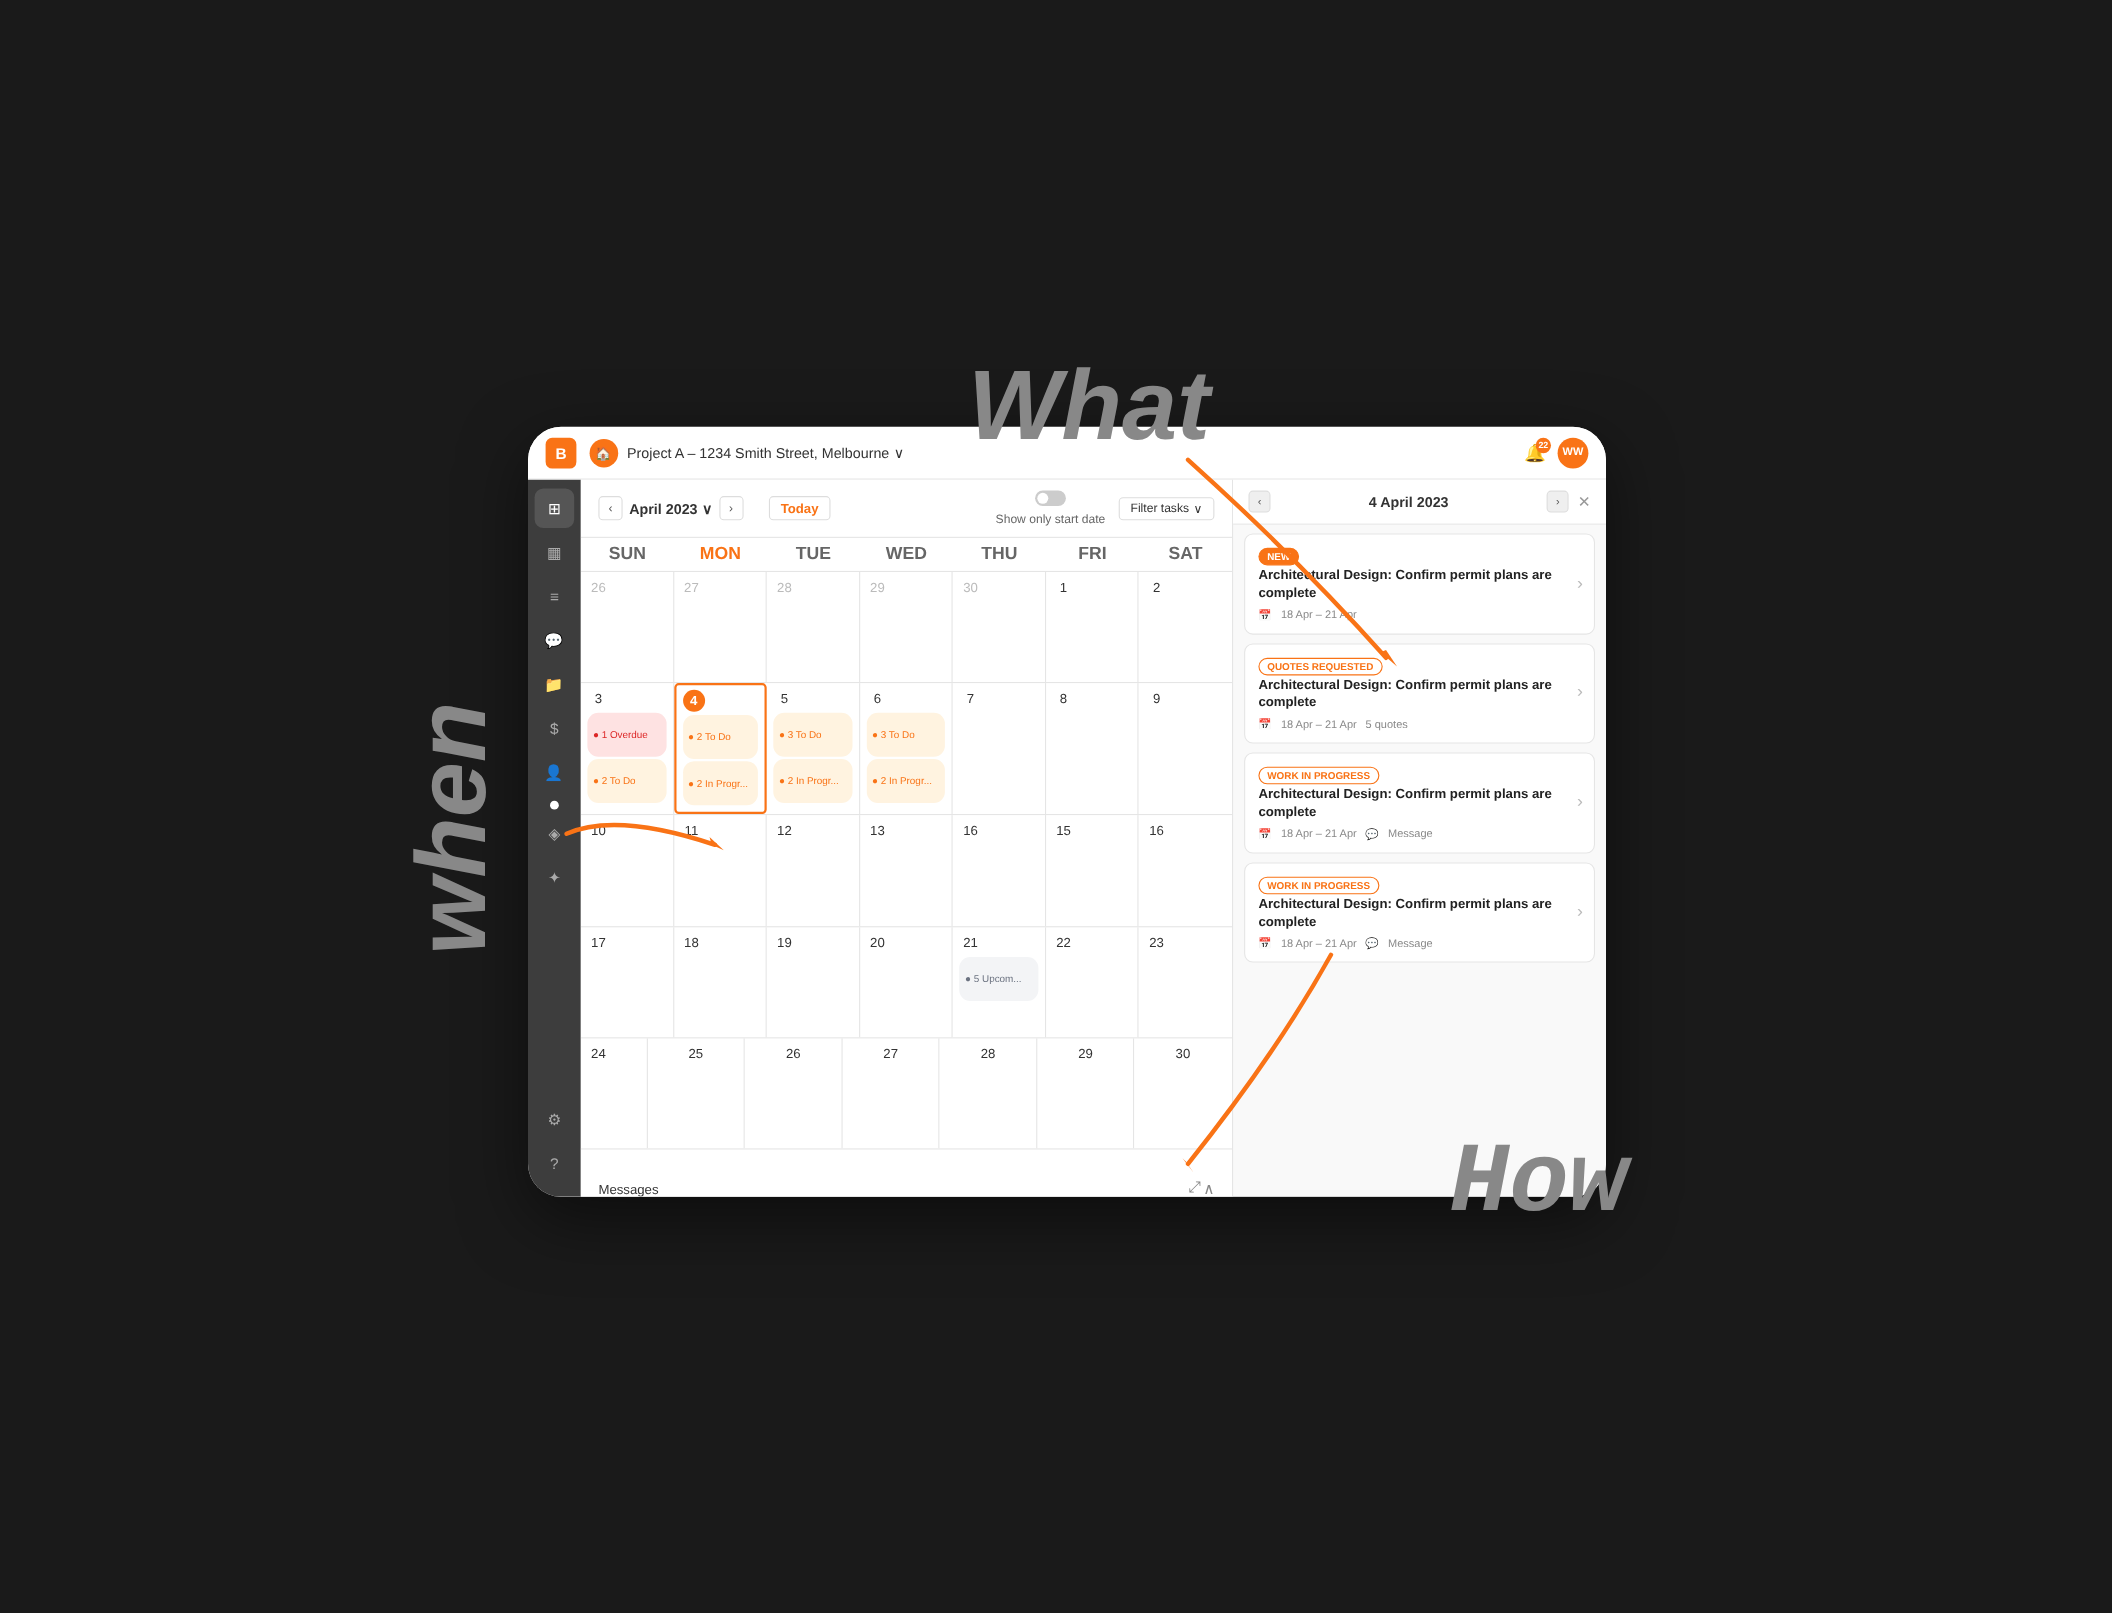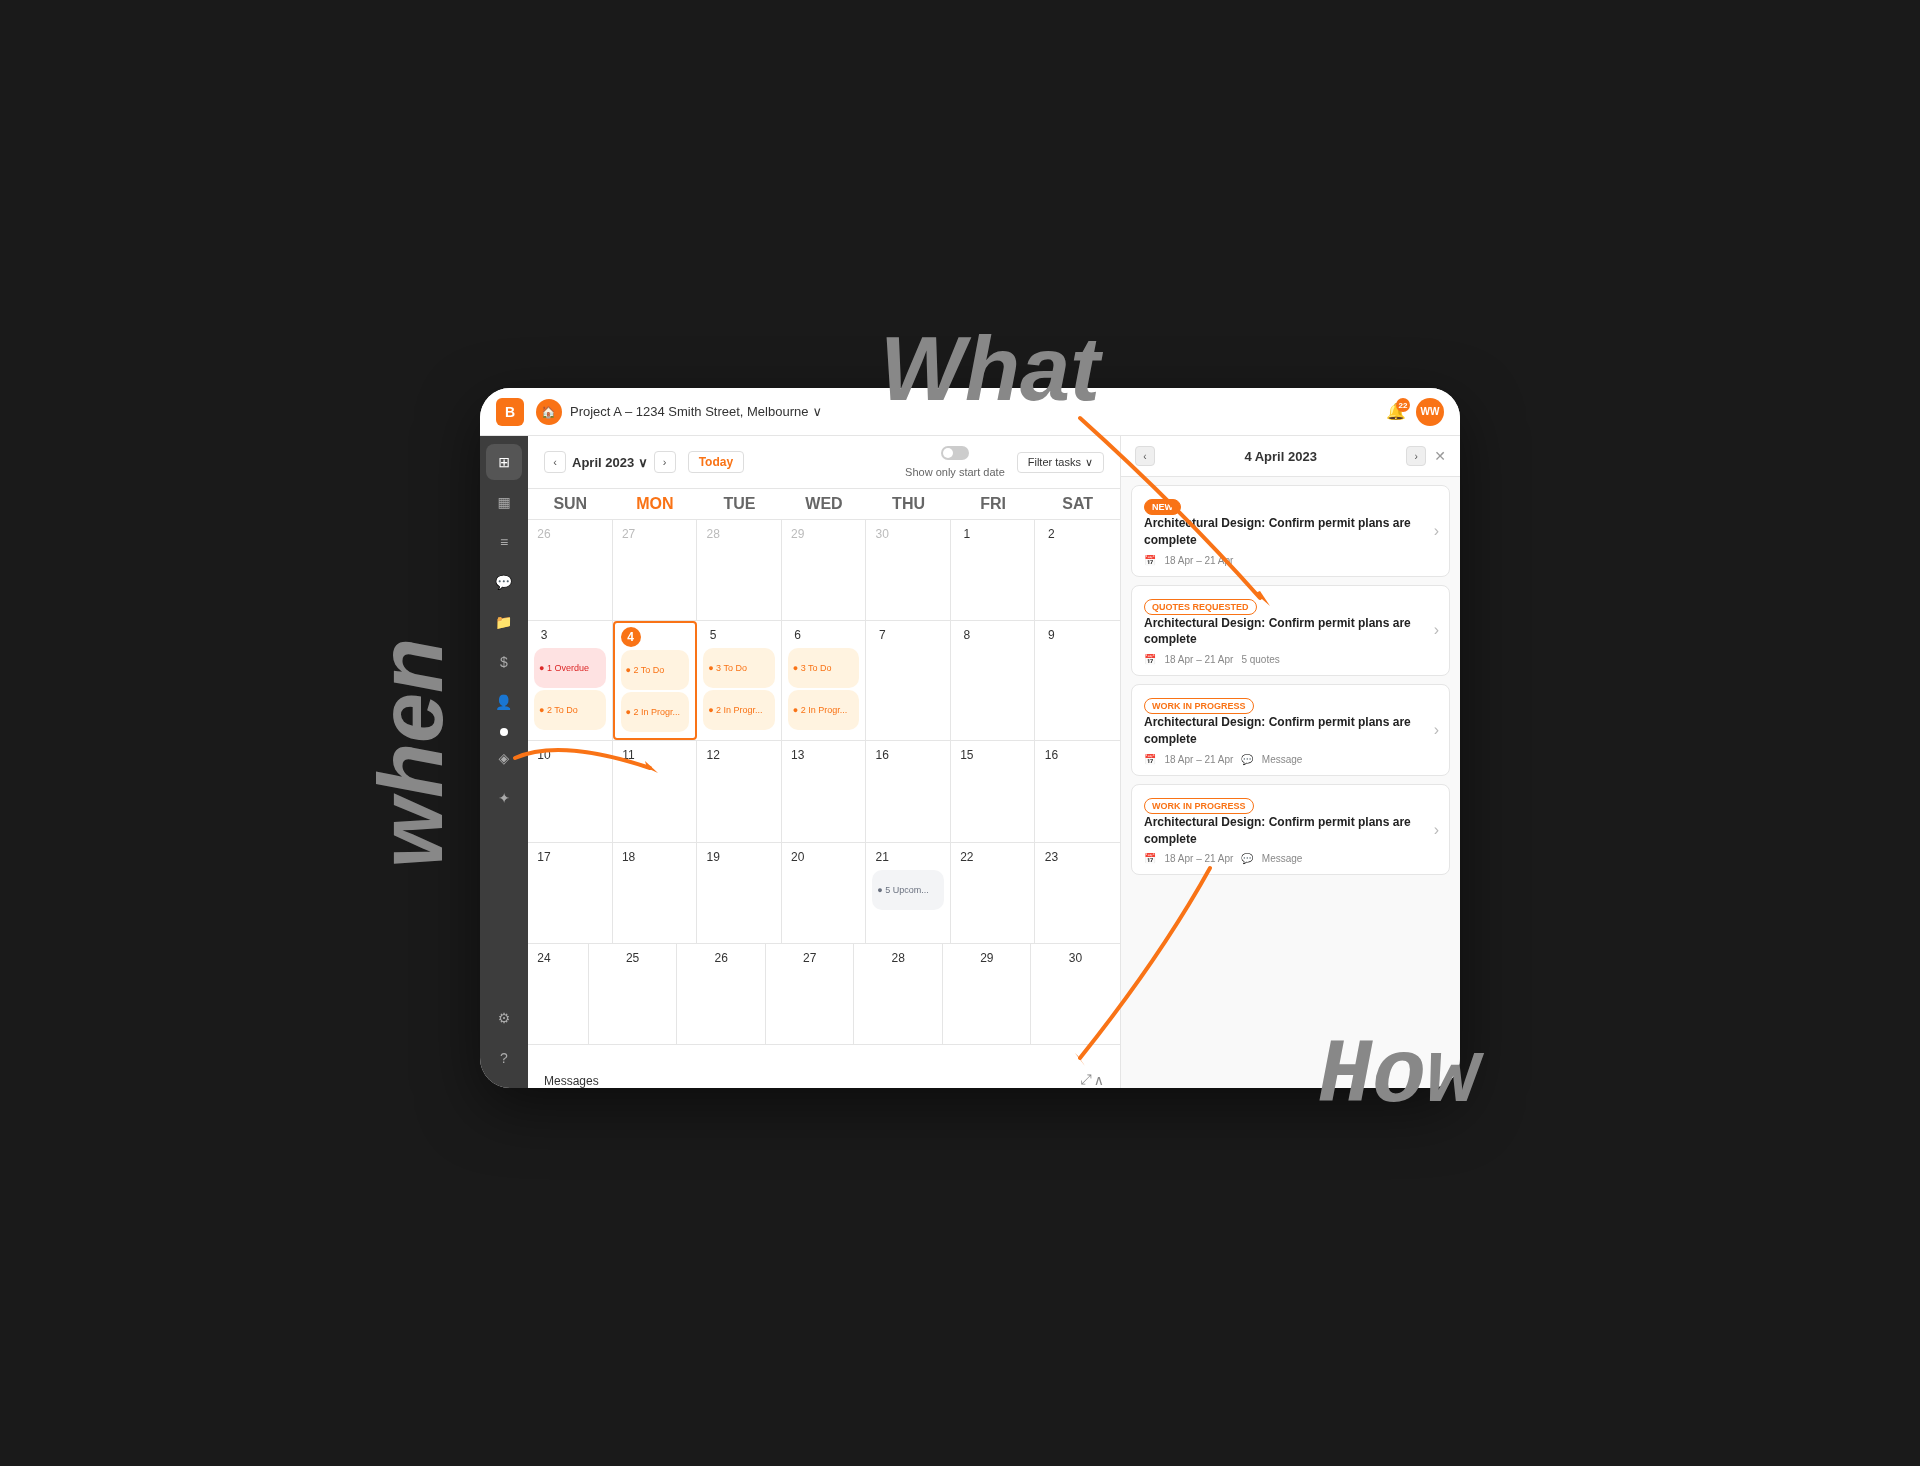--- a/index.html
+++ b/index.html
@@ -245,20 +245,21 @@
     }
     .today-btn {
       background: white;
       border: 1px solid #ddd;
       border-radius: 4px;
       padding: 3px 10px;
       font-size: 12px;
       color: #f97316;
       font-weight: 600;
       cursor: pointer;
+      margin-left: 11px;
     }
     .cal-toggle {
       display: flex;
       align-items: center;
       gap: 6px;
       font-size: 11px;
       color: #666;
       margin-left: auto;
       flex-direction: column;
     }

